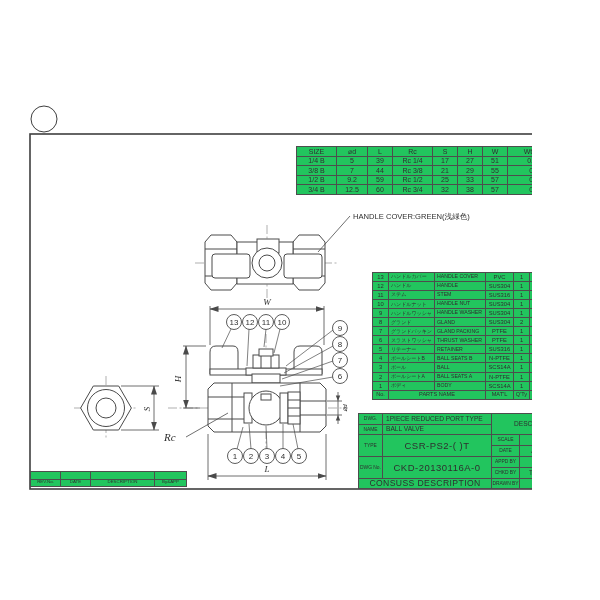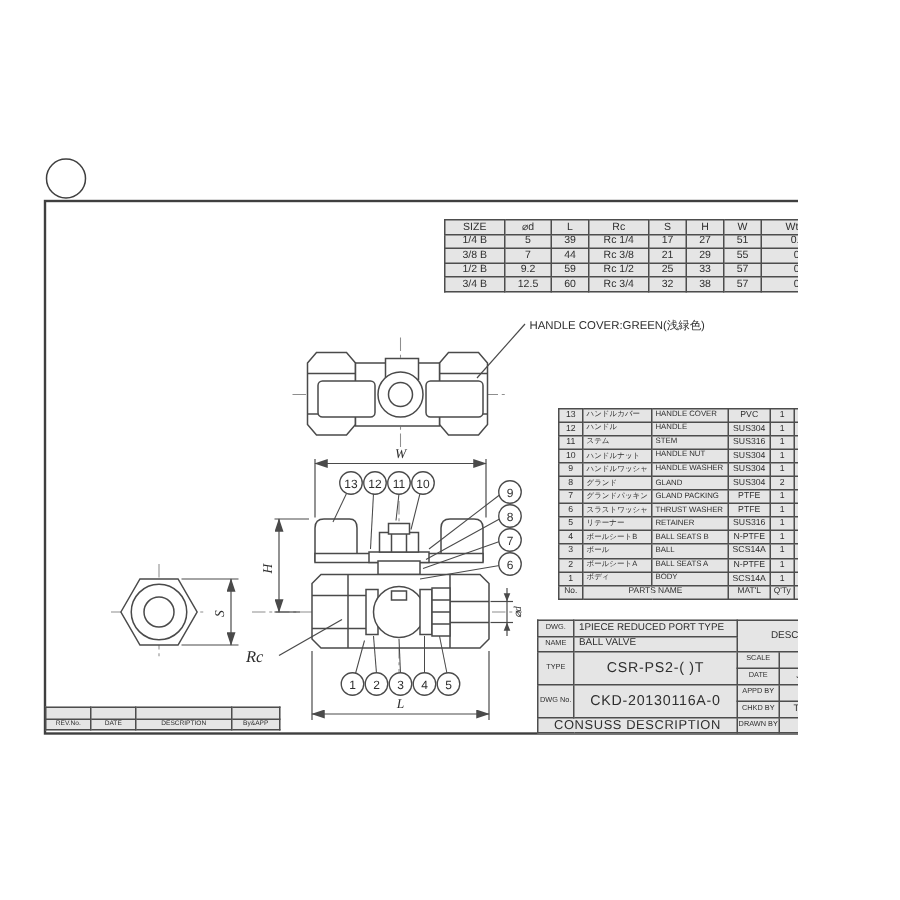--- a/index.html
+++ b/index.html
@@ -2,21 +2,21 @@
 <html><head>
 <meta charset="utf-8">
 <style>
   * { box-sizing: border-box; margin: 0; padding: 0; }
   html,body { background:#fff; }
   #sheet {
     position: relative; width: 532px; height: 600px; background: #fff;
     font-family: "Liberation Sans", sans-serif; color:#2f2f2f; overflow: hidden;
   }
   #sheet svg { position:absolute; left:0; top:0; }
-  table { border-collapse: collapse; table-layout: fixed; position:absolute; background:#e5e5e5; }
+  table { border-collapse: collapse; table-layout: fixed; position:absolute; background:#22c55e; }
   td, th { border: 1px solid #4d4d4d; padding: 0; font-weight: normal;
            text-align: center; overflow: hidden; white-space: nowrap; line-height: 1.05; }
   
   #size-table { left:296px; top:146px; width:264px; font-size:7px; }
   #size-table td { height:9.6px; }
   
   #bom-table { left:372px; top:272px; width:206px; font-size:5.8px; }
   #bom-table td { height:9.05px; }
   #bom-table td.jp { font-size:5px; text-align:left; padding-left:2px; }
   #bom-table td.en { font-size:5.2px; text-align:left; padding-left:2px; }

